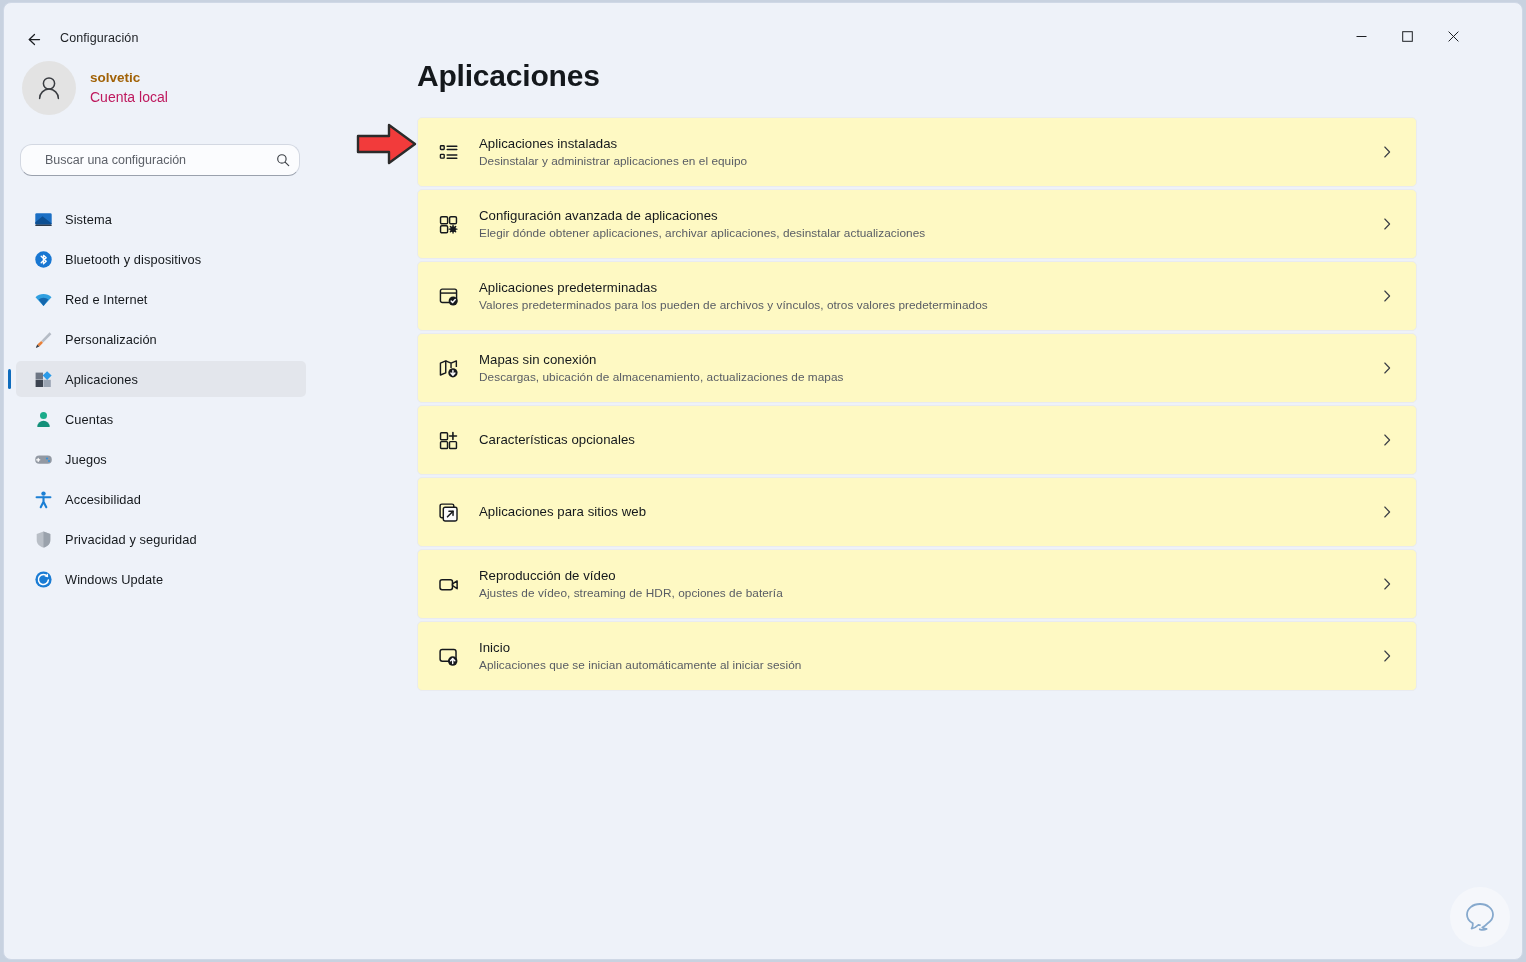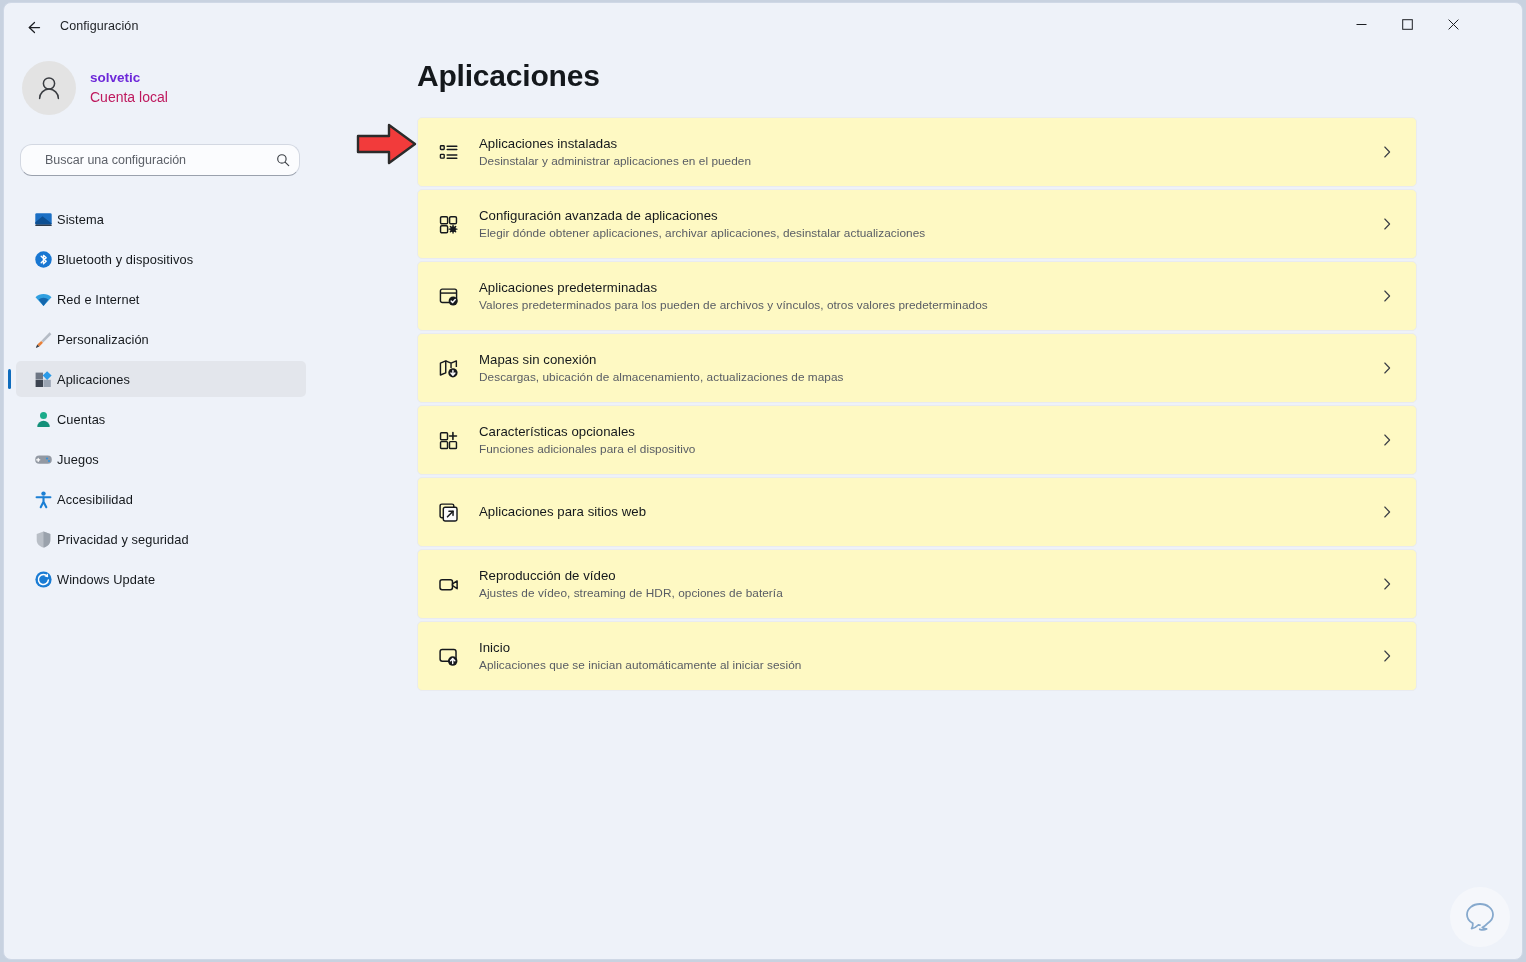--- a/index.html
+++ b/index.html
@@ -16,21 +16,21 @@
     left:3px; top:2px;
     width:1520px; height:958px;
     background:#eef2f9;
     border-radius:8px;
     border:1px solid #cfd8e6;
     overflow:hidden;
   }
 
   
   #titlebar {
-    position:absolute; left:0; top:0;
+    position:absolute; left:0; top:12px;
     width:100%; height:48px;
   }
   #back-btn {
     position:absolute; left:12px; top:9px;
     width:34px; height:30px;
     display:flex; align-items:center; justify-content:center;
     border-radius:5px; cursor:pointer;
   }
   #titlebar-title {
     position:absolute; left:56px; top:16px;
@@ -55,21 +55,21 @@
     position:absolute; left:18px; top:10px;
     display:flex; align-items:center; gap:14px;
   }
   #avatar {
     width:54px; height:54px; border-radius:50%;
     background:#e3e3e3;
     display:flex; align-items:center; justify-content:center;
     flex:none;
   }
   #account-name {
-    font-size:13.5px; font-weight:bold; color:#6d28d9;
+    font-size:13.5px; font-weight:bold; color:#a16207;
     line-height:1.35;
   }
   #account-type {
     font-size:14px; color:#be185d; line-height:1.35;
   }
 
   #search-wrap {
     position:absolute; left:16px; top:93px;
     width:280px; height:32px;
     background:#fbfcfe;
@@ -84,21 +84,21 @@
     flex:1; border:none; outline:none; background:transparent;
     font-family:inherit; font-size:12.5px; color:#1b1e22;
   }
   #search-input::placeholder { color:#5d6169; }
 
   #nav { position:absolute; left:12px; top:150px; width:290px; }
   .nav-item {
     position:relative;
     height:36px; margin-bottom:4px;
     display:flex; align-items:center;
-    gap:4px; padding-left:18px;
+    gap:12px; padding-left:18px;
     border-radius:5px; cursor:pointer;
   }
   .nav-item.selected { background:#e3e6ec; }
   .nav-item.selected::before {
     content:""; position:absolute; left:-8px; top:8px;
     width:3px; height:20px; border-radius:2px; background:#0f6cbd;
   }
   .nav-icon {
     width:19px; height:19px; flex:none;
     display:flex; align-items:center; justify-content:center;
@@ -331,21 +331,21 @@
               <rect x="2.2" y="3.4" width="3.4" height="3.4" rx="0.6" fill="none" stroke="currentColor" stroke-width="1.25"></rect>
               <rect x="2.2" y="11.2" width="3.4" height="3.4" rx="0.6" fill="none" stroke="currentColor" stroke-width="1.25"></rect>
               <line x1="8.3" y1="3.9" x2="17" y2="3.9" stroke="currentColor" stroke-width="1.35" stroke-linecap="round"></line>
               <line x1="8.3" y1="6.8" x2="17" y2="6.8" stroke="currentColor" stroke-width="1.35" stroke-linecap="round"></line>
               <line x1="8.3" y1="11.7" x2="17" y2="11.7" stroke="currentColor" stroke-width="1.35" stroke-linecap="round"></line>
               <line x1="8.3" y1="14.6" x2="17" y2="14.6" stroke="currentColor" stroke-width="1.35" stroke-linecap="round"></line>
             </svg>
           </span>
           <span class="card-text">
             <span class="card-title" style="display:block">Aplicaciones instaladas</span>
-            <span class="card-sub" style="display:block">Desinstalar y administrar aplicaciones en el pueden</span>
+            <span class="card-sub" style="display:block">Desinstalar y administrar aplicaciones en el equipo</span>
           </span>
           <span class="card-chevron">
             <svg width="14" height="14" viewBox="0 0 14 14">
               <path d="M4.8 2 L9.6 7 L4.8 12" fill="none" stroke="currentColor" stroke-width="1.15" stroke-linecap="round" stroke-linejoin="round"></path>
             </svg>
           </span>
         </div>
         <div class="card">
           <span class="card-icon">
             <svg width="21" height="21" viewBox="0 0 19 19">
@@ -408,21 +408,20 @@
           <span class="card-icon">
             <svg width="21" height="21" viewBox="0 0 19 19">
               <rect x="2.3" y="2.5" width="6.3" height="6.3" rx="0.8" fill="none" stroke="currentColor" stroke-width="1.3"></rect>
               <rect x="2.3" y="10.5" width="6.3" height="6.3" rx="0.8" fill="none" stroke="currentColor" stroke-width="1.3"></rect>
               <rect x="10.4" y="10.5" width="6.3" height="6.3" rx="0.8" fill="none" stroke="currentColor" stroke-width="1.3"></rect>
               <path d="M13.5 2.2 v6.3 M10.4 5.4 h6.3" stroke="currentColor" stroke-width="1.45" stroke-linecap="round"></path>
             </svg>
           </span>
           <span class="card-text">
             <span class="card-title" style="display:block">Características opcionales</span>
-            <span class="card-sub" style="display:block">Funciones adicionales para el dispositivo</span>
           </span>
           <span class="card-chevron">
             <svg width="14" height="14" viewBox="0 0 14 14">
               <path d="M4.8 2 L9.6 7 L4.8 12" fill="none" stroke="currentColor" stroke-width="1.15" stroke-linecap="round" stroke-linejoin="round"></path>
             </svg>
           </span>
         </div>
         <div class="card">
           <span class="card-icon">
             <svg width="21" height="21" viewBox="0 0 19 19">

